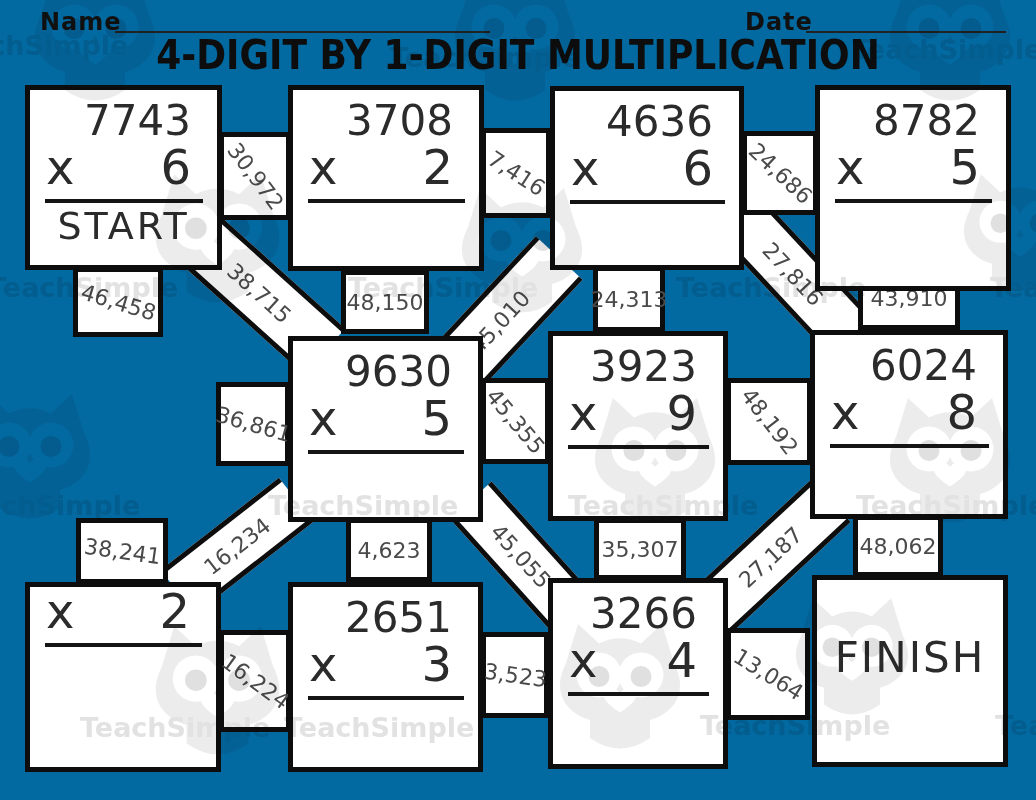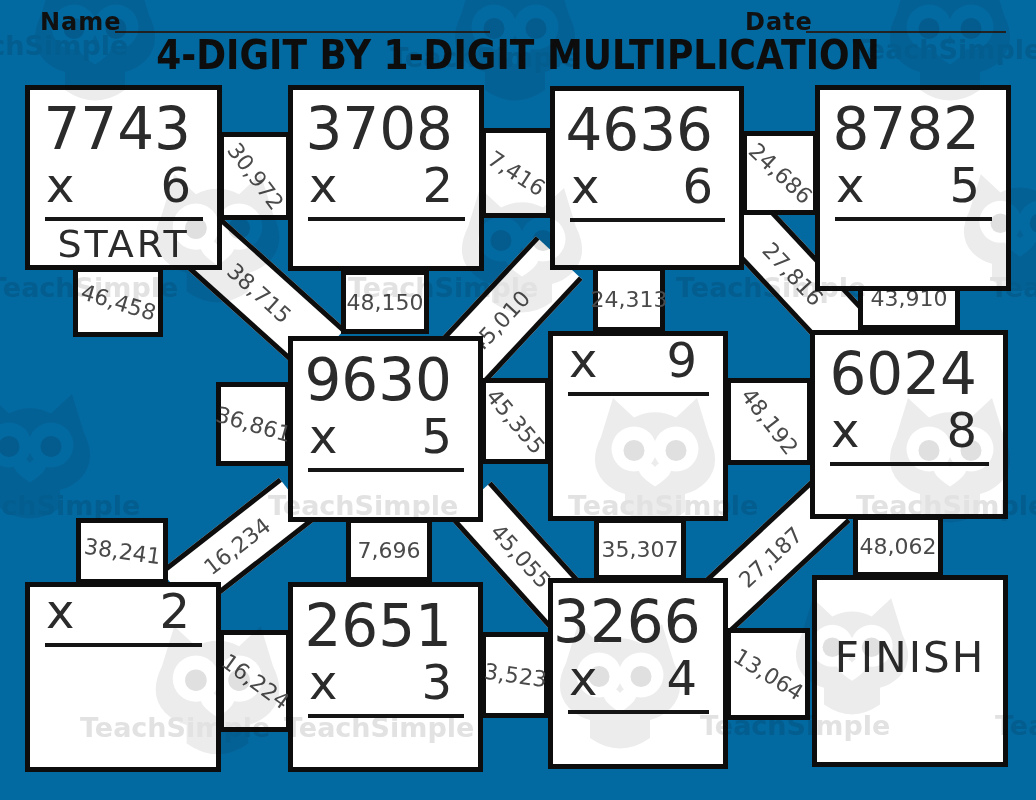--- a/index.html
+++ b/index.html
@@ -7,21 +7,21 @@
         font-family:"DejaVu Sans",sans-serif;color:#222;}
 
   
   .hdr-label{position:absolute;font-weight:700;font-size:24px;color:#111;letter-spacing:1px;}
   .hdr-line{position:absolute;border-bottom:2px solid #222;height:0;}
   #title{position:absolute;left:0;right:0;top:34px;text-align:center;font-size:36px;
          font-weight:800;color:#0d0d0d;transform:scaleY(1.15);letter-spacing:0px;white-space:nowrap;}
 
   
   .box{position:absolute;background:#fff;border:5px solid #0d0d0d;box-sizing:border-box;z-index:3;}
-  .num{font-size:58px;line-height:1.08;text-align:right;padding:8px 26px 0 0;color:#2b2b2b;}
+  .num{font-size:42px;line-height:1.08;text-align:right;padding:8px 26px 0 0;color:#2b2b2b;}
   .mrow{display:flex;justify-content:space-between;align-items:flex-end;
         padding:0 26px 0 16px;font-size:48px;line-height:1.02;color:#2b2b2b;}
   .bar{height:4px;background:#151515;margin:7px 14px 0 15px;}
   .tag{text-align:center;font-size:38px;letter-spacing:3px;color:#2b2b2b;margin-top:1px;white-space:nowrap;}
   .box.finish{display:flex;align-items:center;justify-content:center;}
   .box.finish .tag{font-size:42px;letter-spacing:2px;margin:0 0 28px 0;}
 
   
   .bridge{position:absolute;background:#fff;border:5px solid #0d0d0d;box-sizing:border-box;
           z-index:2;display:flex;align-items:center;justify-content:center;}
@@ -92,21 +92,21 @@
   <div class="bridge" style="left:481px;top:378px;width:69px;height:86px">
       <span class="plabel" style="transform:rotate(50deg)">45,355</span>
     </div>
   <div class="bridge" style="left:726px;top:378px;width:86px;height:87px">
       <span class="plabel" style="transform:rotate(52deg)">48,192</span>
     </div>
   <div class="bridge" style="left:76px;top:518px;width:92px;height:66px">
       <span class="plabel" style="transform:rotate(8deg)">38,241</span>
     </div>
   <div class="bridge" style="left:346px;top:518px;width:86px;height:64px">
-      <span class="plabel">7,696</span>
+      <span class="plabel">4,623</span>
     </div>
   <div class="bridge" style="left:594px;top:518px;width:92px;height:62px">
       <span class="plabel">35,307</span>
     </div>
   <div class="bridge" style="left:853px;top:515px;width:90px;height:62px">
       <span class="plabel">48,062</span>
     </div>
   <div class="bridge" style="left:219px;top:630px;width:72px;height:102px">
       <span class="plabel" style="transform:rotate(36deg)">16,224</span>
     </div>
@@ -158,20 +158,21 @@
   <div class="box" style="left:288px;top:336px;width:195px;height:186px">
     <div class="num">9630</div>
     <div class="mrow">
         <span>x</span>
         <span>5</span>
       </div>
     <div class="bar"></div>
   </div>
 
   <div class="box" style="left:548px;top:331px;width:180px;height:190px">
+    <div class="num">3923</div>
     <div class="mrow">
         <span>x</span>
         <span>9</span>
       </div>
     <div class="bar"></div>
   </div>
 
   <div class="box" style="left:810px;top:330px;width:198px;height:189px">
     <div class="num">6024</div>
     <div class="mrow">

